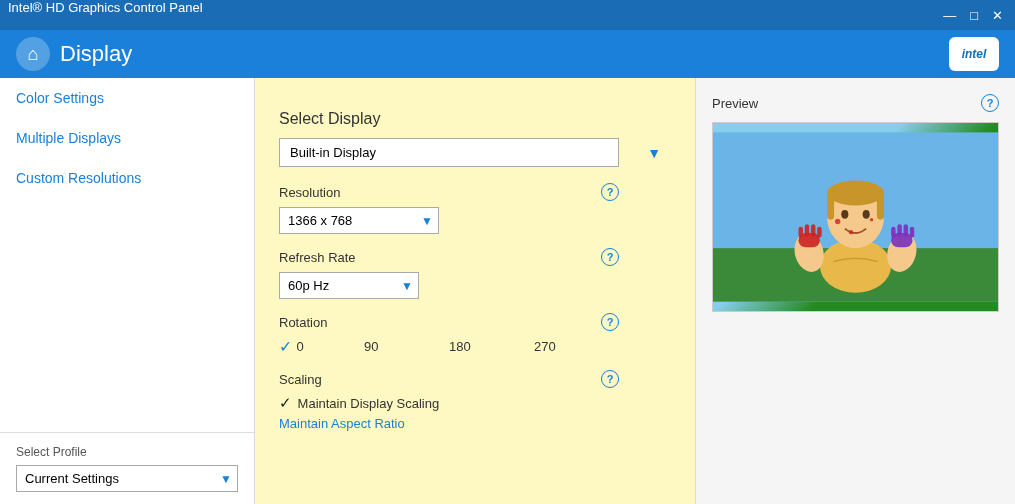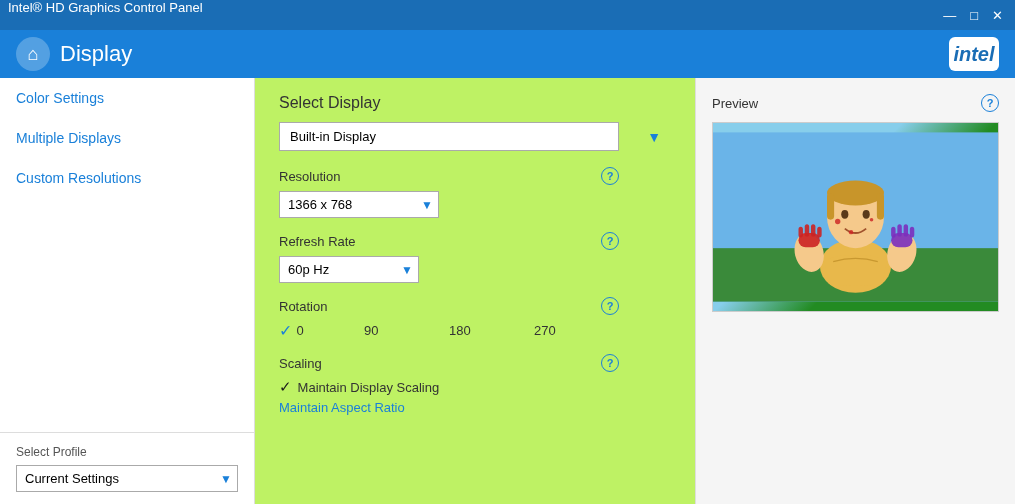--- a/index.html
+++ b/index.html
@@ -81,22 +81,22 @@
       cursor: pointer;
     }
     .sidebar-select-arrow {
       position: absolute; right: 6px; top: 50%; transform: translateY(-50%);
       color: #1a80d9; pointer-events: none; font-size: 12px;
     }
 
     
     .content-area {
       flex: 1;
-      background: #bef264;
-      padding: 16px 24px;
+      background: #fef9c3;
+      padding: 32px 24px;
       overflow-y: auto;
     }
 
     .section-title { font-size: 16px; color: #333; margin-bottom: 10px; font-weight: normal; }
 
     
     .display-select-wrap { position: relative; margin-bottom: 16px; }
     .display-select {
       width: 340px;
       padding: 6px 30px 6px 10px;
@@ -208,21 +208,21 @@
 </div>
 
 <div class="header-bar">
   <div class="header-left">
     <div class="home-icon-wrap">
       <span style="font-size:18px;">⌂</span>
     </div>
     <span class="header-title">Display</span>
   </div>
   <div class="intel-logo">
-    <span style="font-size:20px; font-style:italic; font-weight:bold; color:#1a6db5;">intel</span>
+    <span style="font-size:12px; font-style:italic; font-weight:bold; color:#1a6db5;">intel</span>
   </div>
 </div>
 
 <div class="main-layout">
 
   <div class="sidebar">
     <div class="sidebar-nav">
       <div class="sidebar-item">
         <span>Color Settings</span>
       </div>

